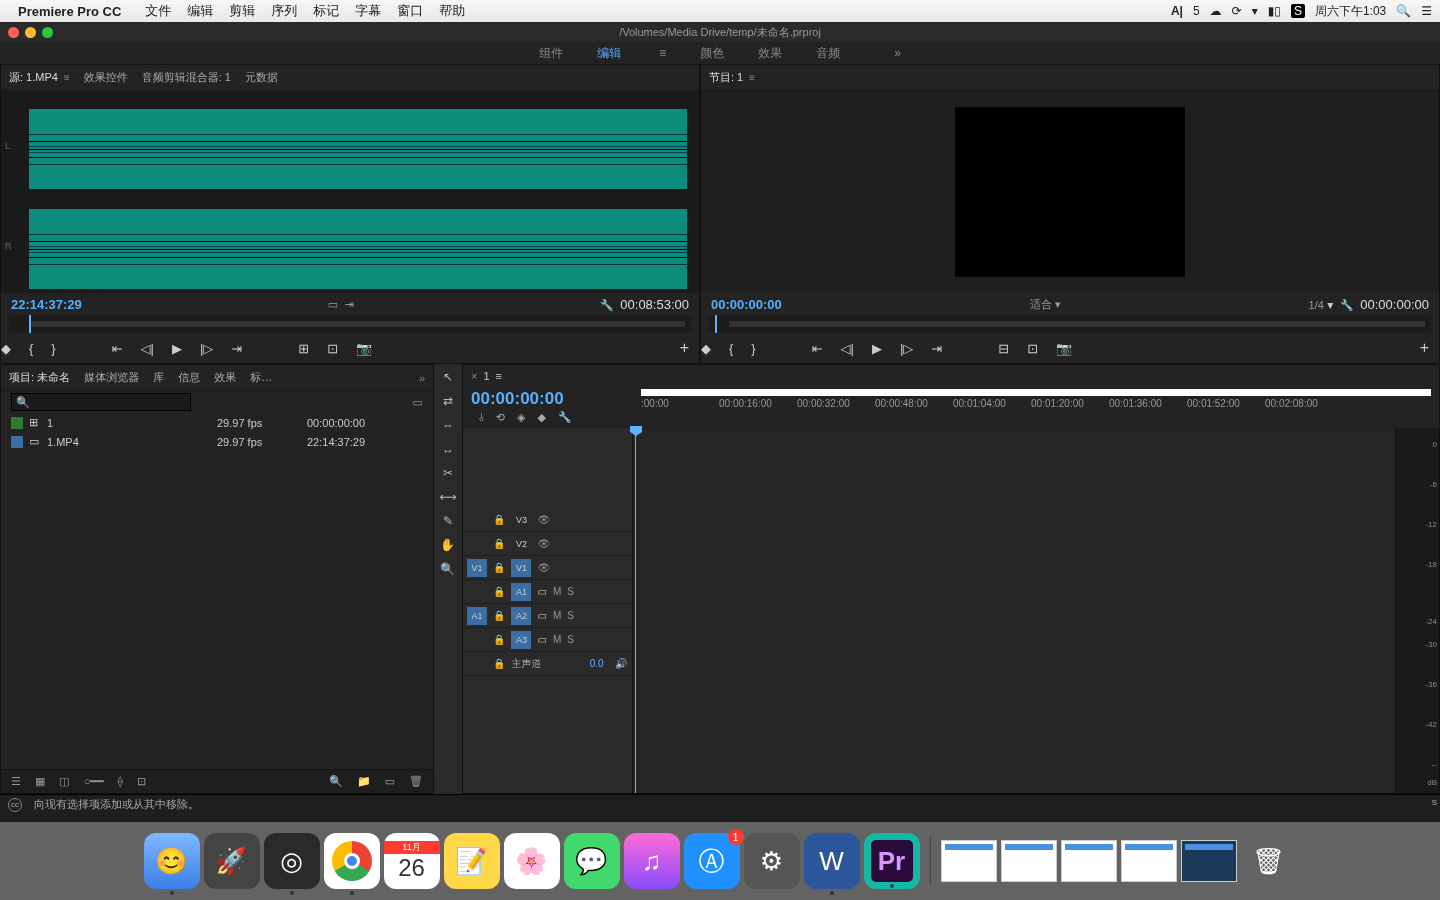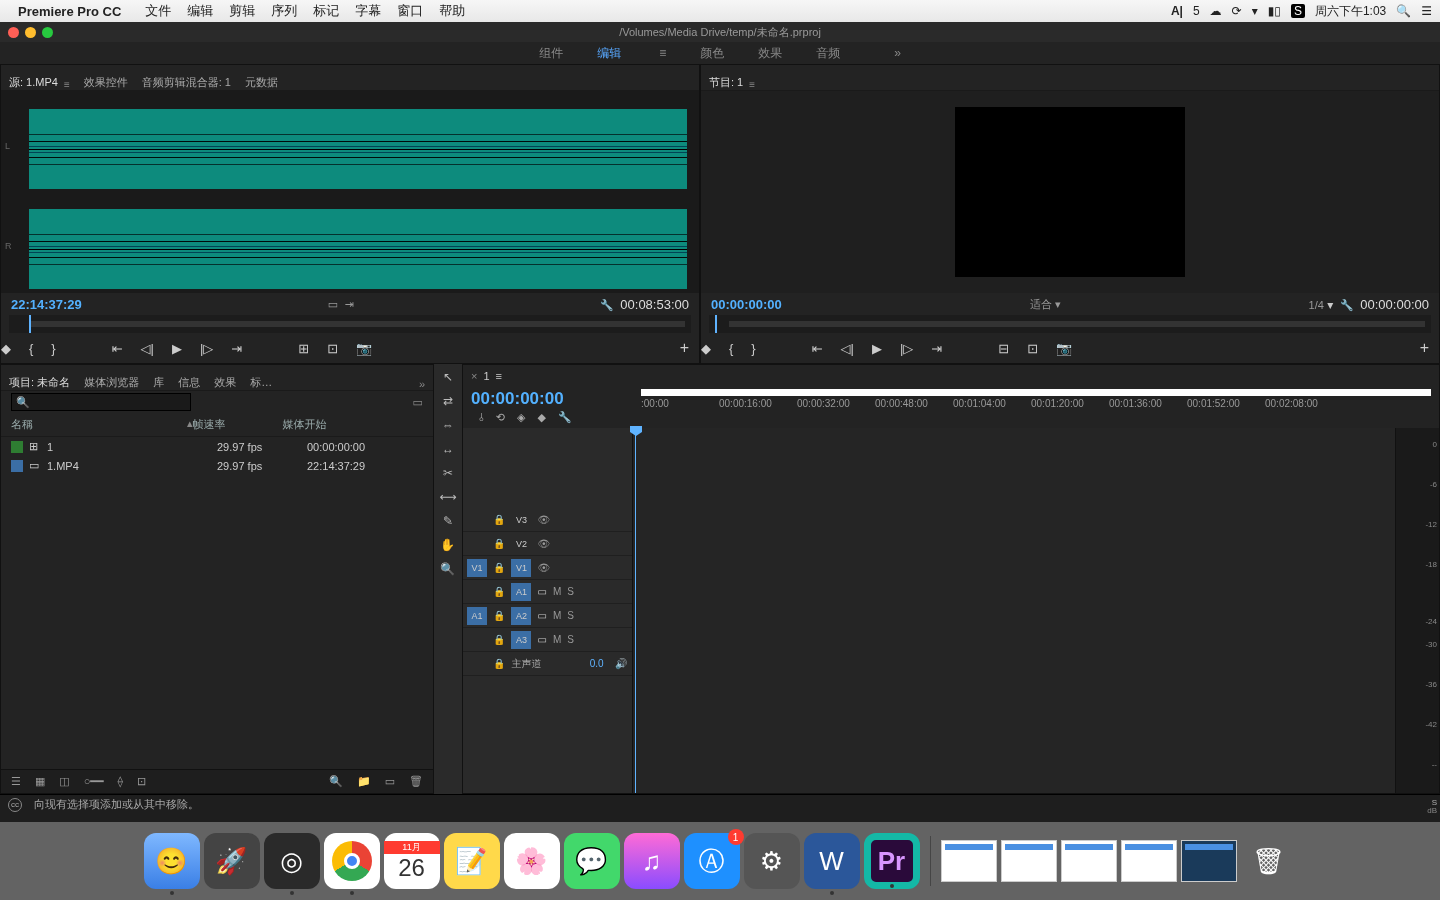--- a/index.html
+++ b/index.html
@@ -15,21 +15,21 @@
 .titlebar .dots { position:absolute; left:8px; display:flex; gap:6px; }
 .dot { width:11px; height:11px; border-radius:50%; }
 .dot.r{background:#ff5f56;} .dot.y{background:#ffbd2e;} .dot.g{background:#27c93f;}
 .workspace { height:22px; background:#232323; display:flex; align-items:center; justify-content:center; gap:6px; }
 .workspace span { color:#888; padding:0 14px; font-size:12px; }
 .workspace span.active { color:#58a8ff; }
 .workspace .menu-icon { color:#888; font-size:12px; margin-left:4px; }
 .panels { display:flex; flex-direction:column; height:730px; }
 .upper { display:flex; height:300px; }
 .panel { background:#232323; border:1px solid #111; position:relative; display:flex; flex-direction:column; }
-.phead { height:26px; display:flex; align-items:flex-end; padding:0 8px; gap:14px; font-size:11px; color:#aaa; border-bottom:1px solid #1a1a1a; }
+.phead { height:26px; display:flex; align-items:center; padding:0 8px; gap:14px; font-size:11px; color:#aaa; border-bottom:1px solid #1a1a1a; }
 .phead .tab { cursor:default; }
 .phead .tab.active { color:#ddd; }
 .phead .tabmenu { font-size:10px; color:#888; margin-left:-8px; }
 .source { width:700px; }
 .program { flex:1; }
 .waveform { flex:1; background:#1a1a1a; position:relative; overflow:hidden; }
 .wave { position:absolute; left:28px; right:12px; background:#0d8b7d; }
 .wave.t { top:18px; height:80px; }
 .wave.b { top:118px; height:80px; }
 .wave::before,.wave::after { content:""; position:absolute; left:0; right:0; height:1px; background:#000; top:50%; box-shadow:0 -3px 0 #045,0 3px 0 #045,0 -8px 0 rgba(0,0,0,0.7),0 8px 0 rgba(0,0,0,0.7),0 -15px 0 rgba(0,0,0,0.4),0 15px 0 rgba(0,0,0,0.4); }
@@ -235,26 +235,20 @@
       <span class="tab">信息</span>
       <span class="tab">效果</span>
       <span class="tab">标…</span>
       <span class="arrow">»</span>
     </div>
     <div class="search">
       <input value="🔍" style="">
       <span style="flex:1;"></span>
       <span style="color:#888;">▭</span>
     </div>
-    <div class="cols">
-      <span class="cname">名稱</span>
-      <span style="color:#888;margin-left:-14px;">▴</span>
-      <span class="cfps">帧速率</span>
-      <span class="cstart">媒体开始</span>
-    </div>
     <div class="row">
       <span class="swatch" style="background:#2e7d32;"></span>
       <span class="icon">⊞</span>
       <span class="name">1</span>
       <span class="fps">29.97 fps</span>
       <span class="start">00:00:00:00</span>
     </div>
     <div class="row">
       <span class="swatch" style="background:#3b6ea5;"></span>
       <span class="icon">▭</span>
@@ -378,21 +372,21 @@
         <div class="meters">
           <div style="top:12px;">0</div>
           <div style="top:52px;">-6</div>
           <div style="top:92px;">-12</div>
           <div style="top:132px;">-18</div>
           <div style="top:172px;margin-top:17px;">-24</div>
           <div style="top:212px;">-30</div>
           <div style="top:252px;">-36</div>
           <div style="top:292px;">-42</div>
           <div style="top:332px;">--</div>
-          <div style="top:350px;margin-top:28px;">dB</div>
+          <div style="top:350px;">dB</div>
           <div style="top:370px;left:6px;">S</div>
           <div style="top:370px;right:2px;">S</div>
         </div>
       </div>
     </div>
   </div>
 </div>
 </div>
 
 <div class="status">

